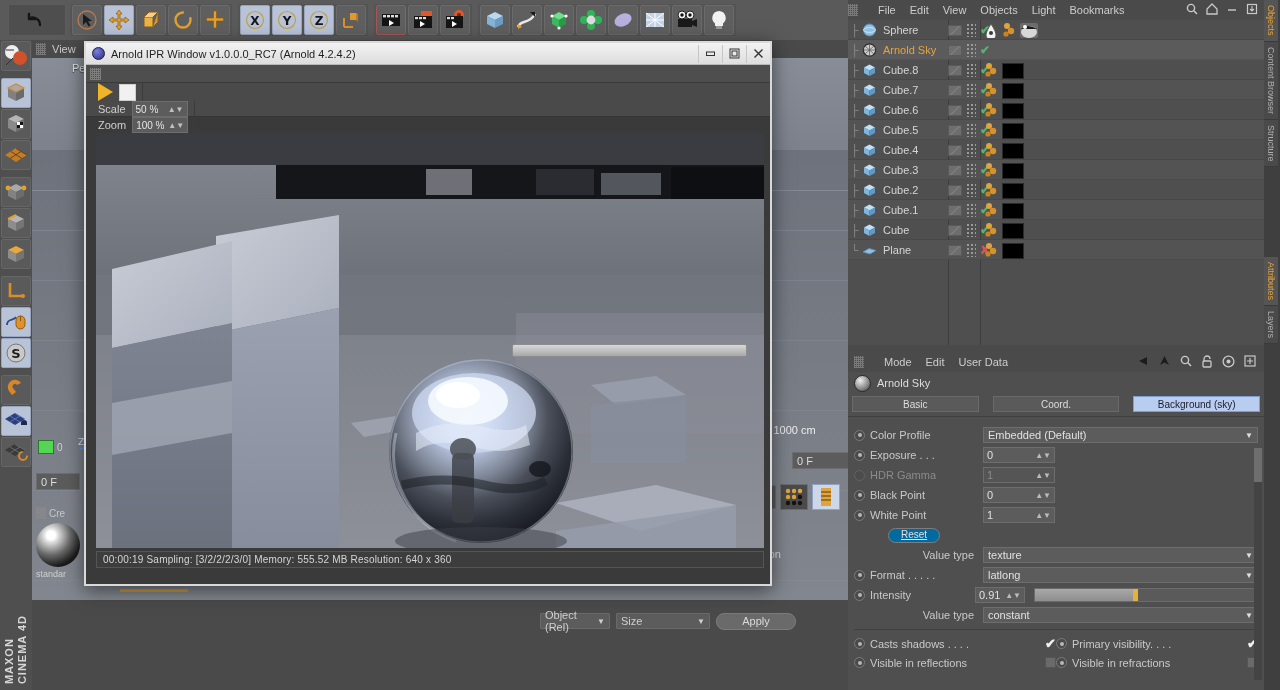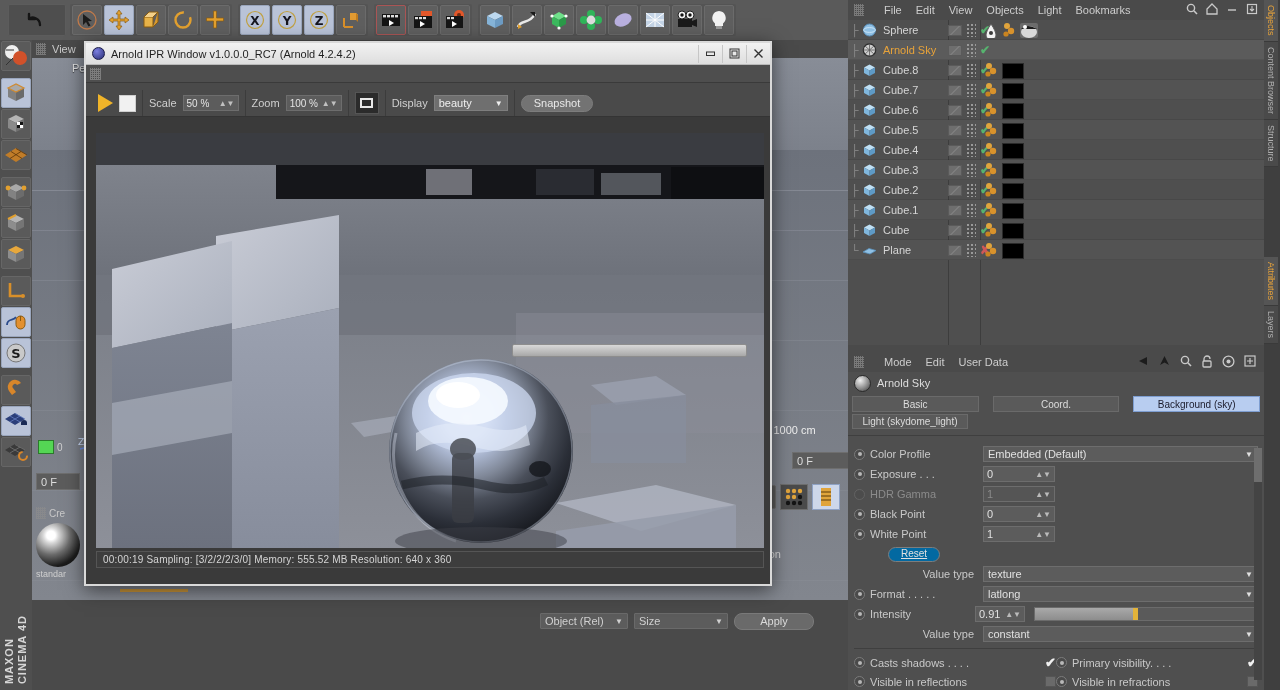--- a/index.html
+++ b/index.html
@@ -123,21 +123,21 @@
     writing-mode:vertical-rl; font-size:9px; padding:5px 2px;
     color:#b0b0b0; background:#4a4a4a; border-bottom:1px solid #3a3a3a;
     text-align:center; letter-spacing:0px;
   }
   .vtab.active { color:#e8a33a; background:#555; }
   .vtab.spacer { background:#3f3f3f; border:none; }
 
   
   .om { position:absolute; left:0; top:0; width:416px; height:345px; background:#4f4f4f; }
   .om-menu { height:20px; background:#4a4a4a; display:flex; align-items:center;
-             gap:14px; padding-left:6px; font-size:11px; color:#cdcdcd;}
+             gap:14px; padding-left:0; font-size:11px; color:#cdcdcd;}
   .om-menu .sp { margin-left:auto; display:flex; gap:8px; padding-right:6px; align-items:center;}
   .om-body { position:absolute; top:20px; left:0; right:0; bottom:0; }
   .om-row {
     height:20px; display:flex; align-items:center; position:relative;
     border-bottom:1px solid rgba(0,0,0,.08);
   }
   .om-row.alt { background:#535353; }
   .om-row.sel { background:#5b5b5b; }
   .om-tree { width:14px; text-align:center; color:#8e8e8e; font-size:11px; }
   .om-icon { width:16px; height:14px; margin-right:5px; }
@@ -232,22 +232,23 @@
   .ipr-wbtns { margin-left:auto; display:flex; }
   .wbtn { width:24px; height:18px; display:flex; align-items:center; justify-content:center;
           font-size:11px; color:#333; border-left:1px solid #c6c6c6; }
   .ipr-grip-row { height:18px; background:#4e4e4e; display:flex; align-items:center; padding-left:4px;
                   border-bottom:1px solid #3a3a3a; }
   .grip { width:11px; height:12px;
     background-image:repeating-linear-gradient(0deg,#8d8d8d 0 1px,transparent 1px 2px),
                      repeating-linear-gradient(90deg,#8d8d8d 0 1px,transparent 1px 2px);
     opacity:.75; }
   .ipr-tools {
-    height:34px; background:#4a4a4a; display:flex; align-items:flex-end; gap:0; padding:0 6px;
+    height:34px; background:#4a4a4a; display:flex; align-items:flex-start; gap:0; padding:0 6px;
     border-bottom:1px solid #343434;
+    flex-direction:column;
   }
   .tgrp { display:flex; align-items:center; gap:6px; padding:0 6px;
           border-right:1px solid #3c3c3c; height:26px; }
   .tgrp:last-child { border-right:none; }
   .play-btn { width:0;height:0;border-left:15px solid #f0b429;
               border-top:9px solid transparent;border-bottom:9px solid transparent; }
   .stop-btn { width:17px; height:17px; background:#f1f1f1; border:1px solid #cfcfcf; }
   .tlbl { font-size:11px; color:#cfcfcf; }
   .tnum { background:#5c5c5c; border:1px solid #6d6d6d; height:16px; width:56px;
           display:flex; align-items:center; padding:0 3px; font-size:10px; color:#e3e3e3; }
@@ -656,21 +657,21 @@
       <div class="vp-grip" style="margin-right:3px;"></div>
       <span>Cre</span>
     </div>
     <div class="mat-sphere"></div>
     <div class="mat-name">standar</div>
   </div>
 
   <div class="bottom-strip">
     <div style="height:10px;"></div>
     <div class="bs-row" style="padding-left:508px;">
-      <div class="combo" style="width:88px;">
+      <div class="combo" style="width:70px;">
         <span>Object (Rel)</span>
         <span class="arr">▼</span>
       </div>
       <div class="combo" style="width:94px;">
         <span>Size</span>
         <span class="arr">▼</span>
       </div>
       <div class="btn-pill" style="width:80px;justify-content:center;">
         <span>Apply</span>
       </div>
@@ -1036,25 +1037,20 @@
         <div class="am-tab">
           <span>Basic</span>
         </div>
         <div class="am-tab">
           <span>Coord.</span>
         </div>
         <div class="am-tab active">
           <span>Background (sky)</span>
         </div>
       </div>
-      <div class="am-tabs2">
-        <div class="am-tab2">
-          <span>Light (skydome_light)</span>
-        </div>
-      </div>
 
       <div class="hr"></div>
 
       <div class="am-body">
         <div class="fld-row">
           <span class="radio"></span>
           <span class="fld-lbl">Color Profile</span>
           <div class="sel-wide">
             <span>Embedded (Default)</span>
             <span class="arr">▼</span>

